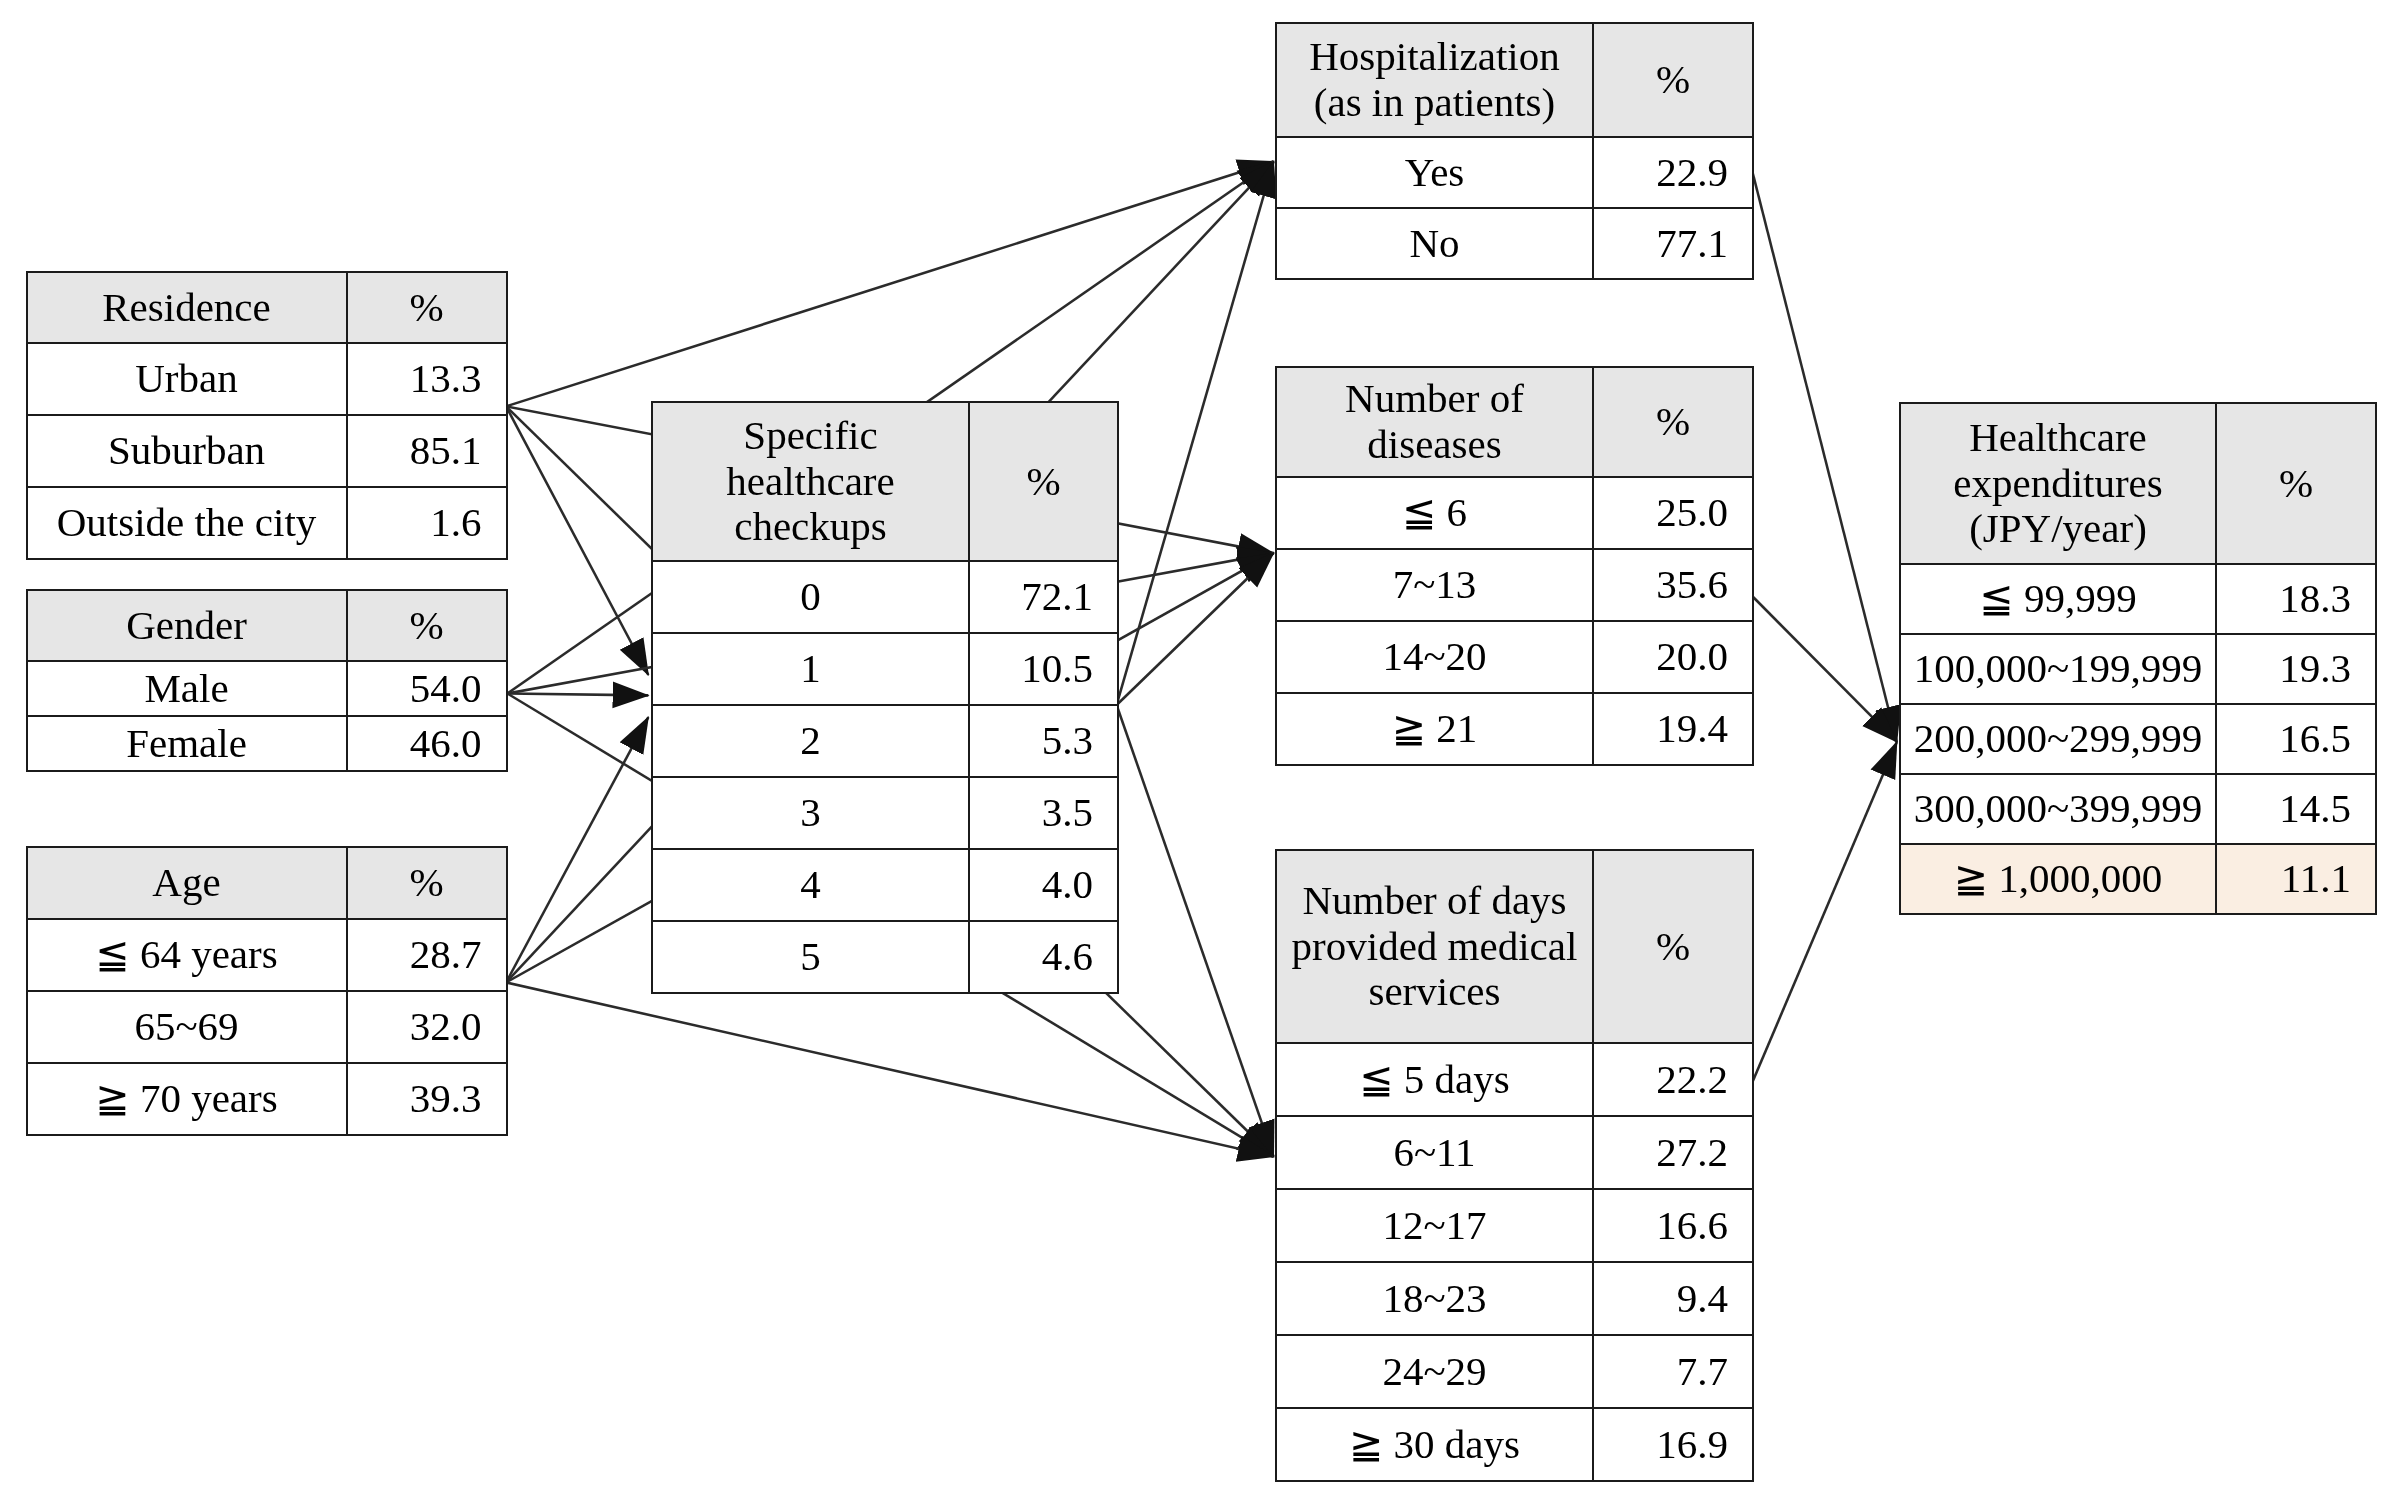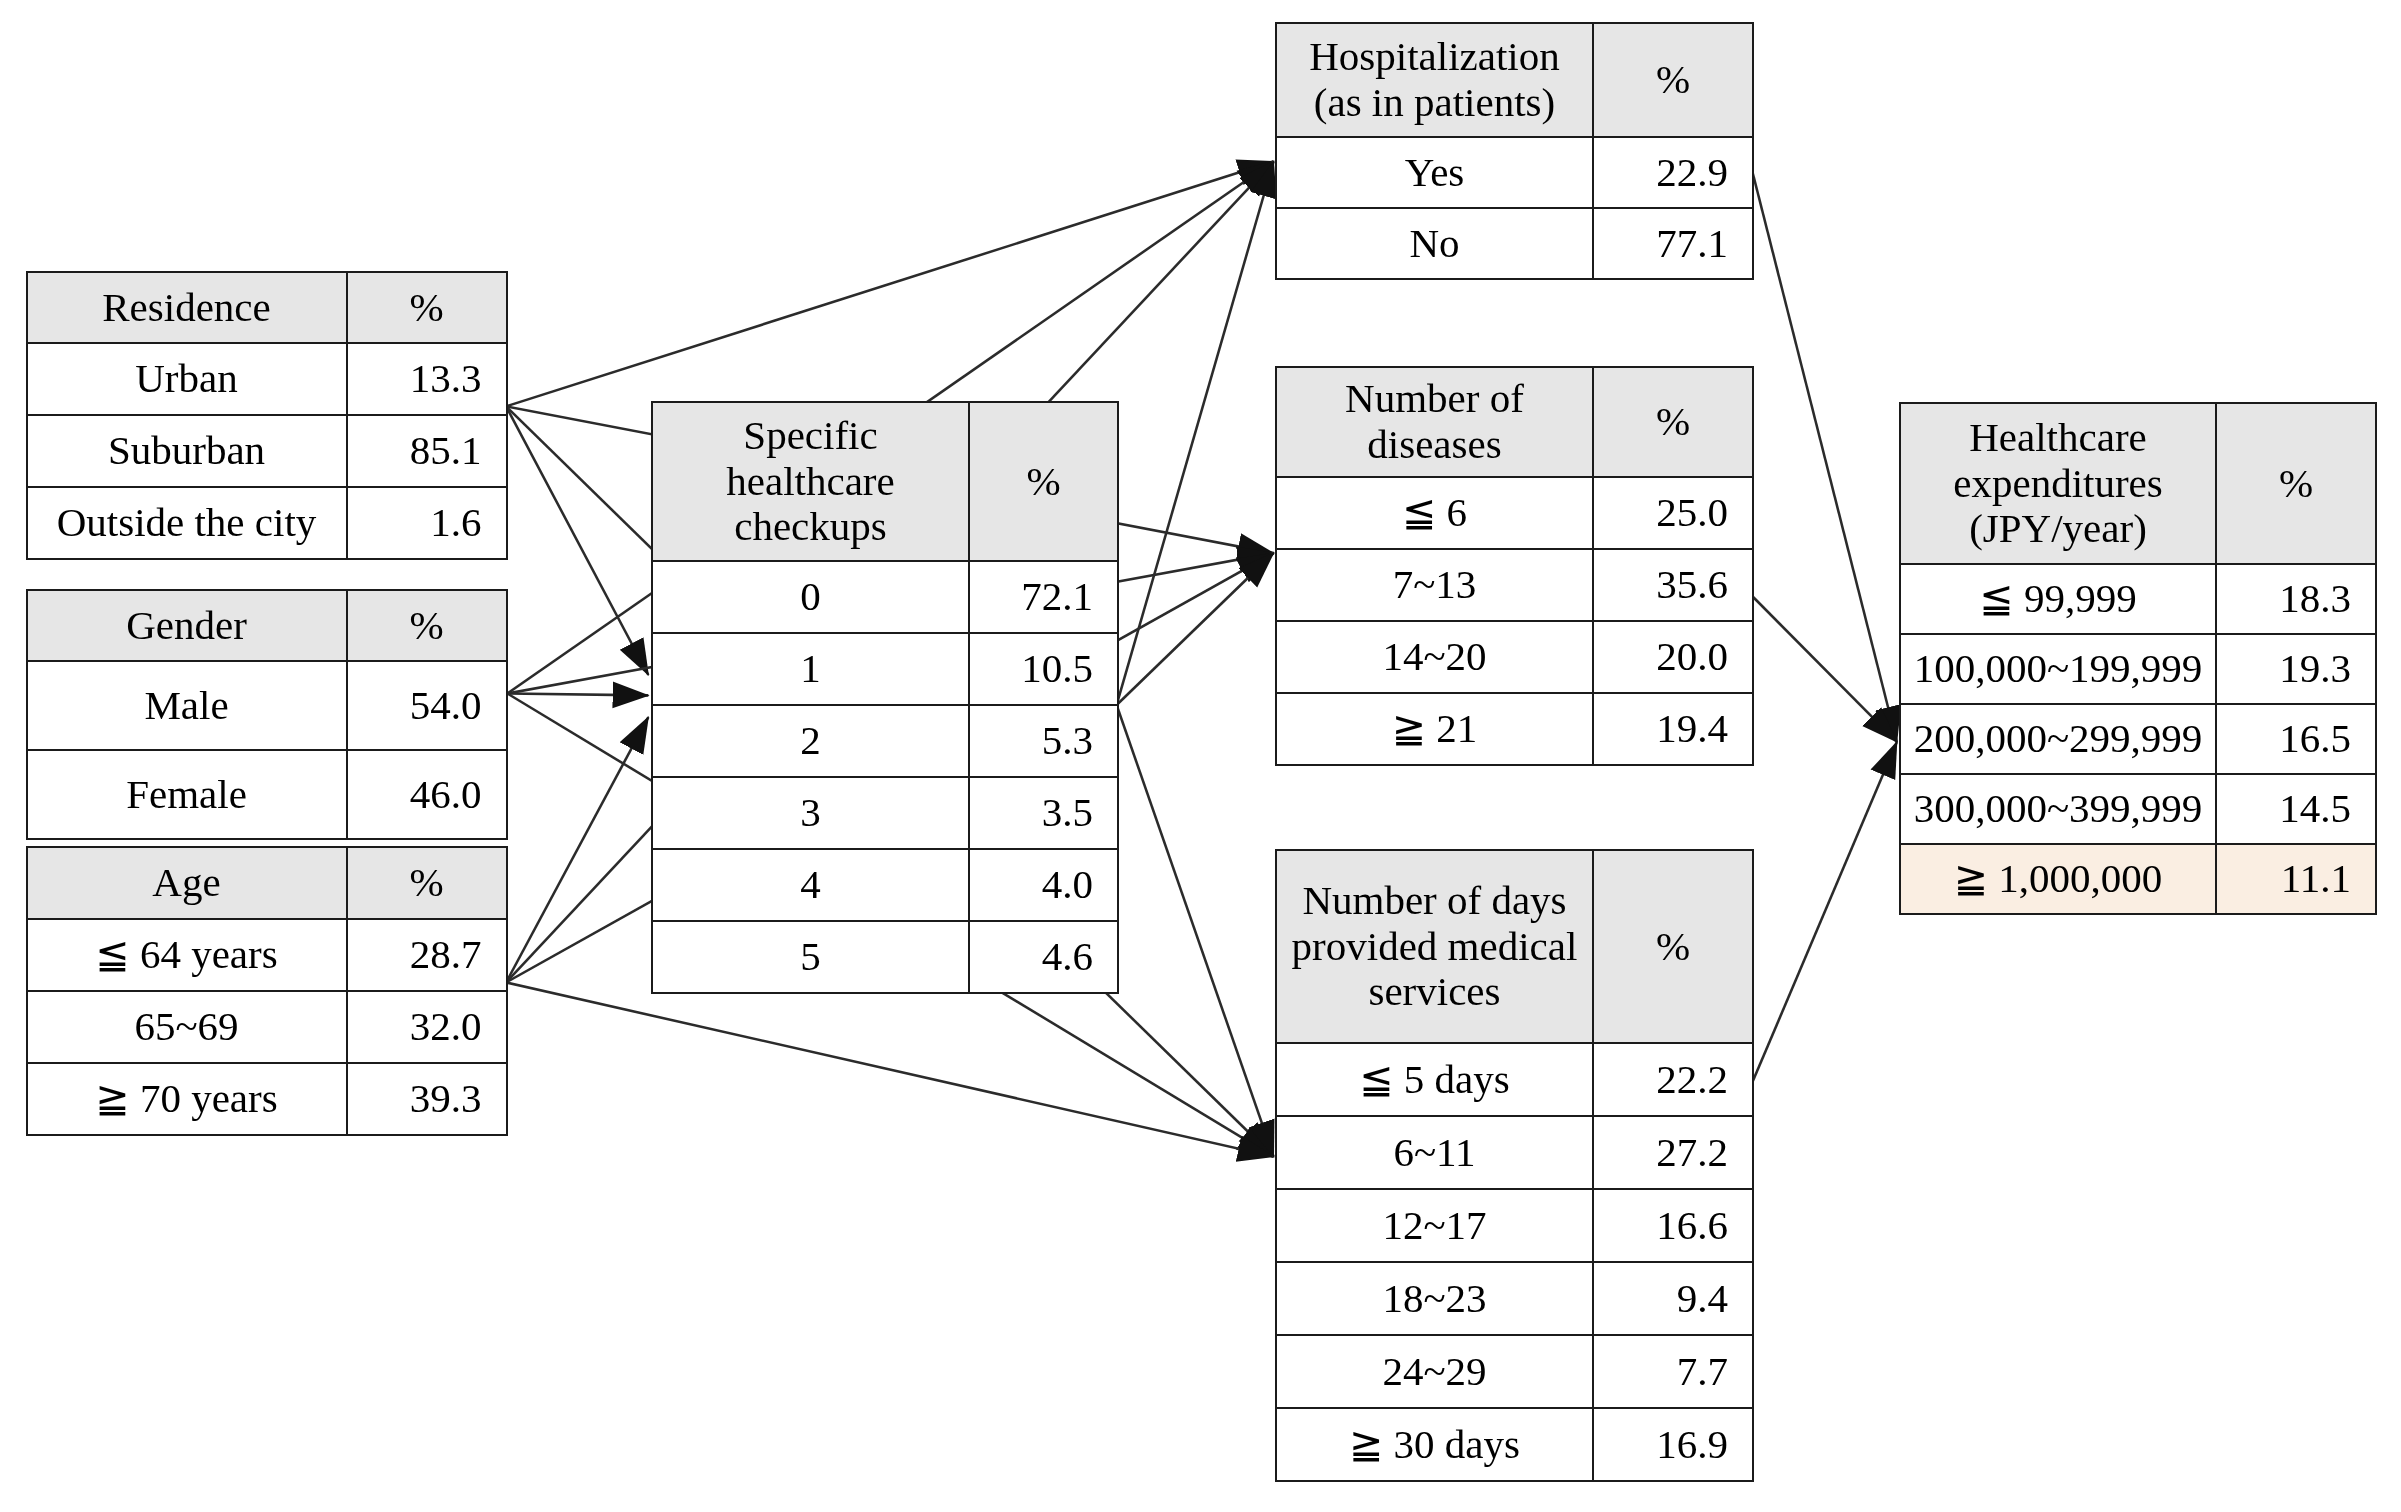--- a/index.html
+++ b/index.html
@@ -40,21 +40,21 @@
   table.grid td.hl{background:var(--highlight-fill);}
   
   .node-residence{left:25.5px;top:271px;}
   .node-residence table{width:481px;}
   .node-residence col.c-lbl{width:320px;} .node-residence col.c-pct{width:160px;}
   .node-residence tr{height:72px;border-radius:21px;} .node-residence tr.hdr{height:71px;}
 
   .node-gender{left:25.5px;top:589px;}
   .node-gender table{width:481px;}
   .node-gender col.c-lbl{width:320px;} .node-gender col.c-pct{width:160px;}
-  .node-gender tr{height:89px;} .node-gender tr.hdr{height:71px;}
+  .node-gender tr{height:55px;} .node-gender tr.hdr{height:71px;}
 
   .node-age{left:25.5px;top:846px;}
   .node-age table{width:481px;}
   .node-age col.c-lbl{width:320px;} .node-age col.c-pct{width:160px;}
   .node-age tr{height:72px;} .node-age tr.hdr{height:72px;}
 
   .node-checkups{left:651px;top:401px;}
   .node-checkups table{width:466px;}
   .node-checkups col.c-lbl{width:317px;} .node-checkups col.c-pct{width:149px;}
   .node-checkups tr{height:72px;} .node-checkups tr.hdr{height:159px;}

